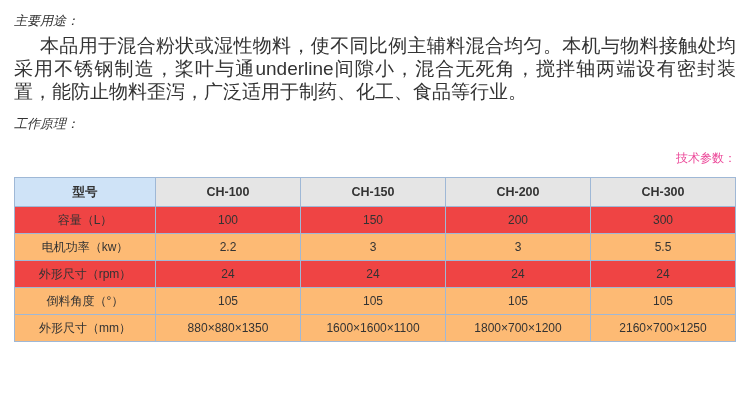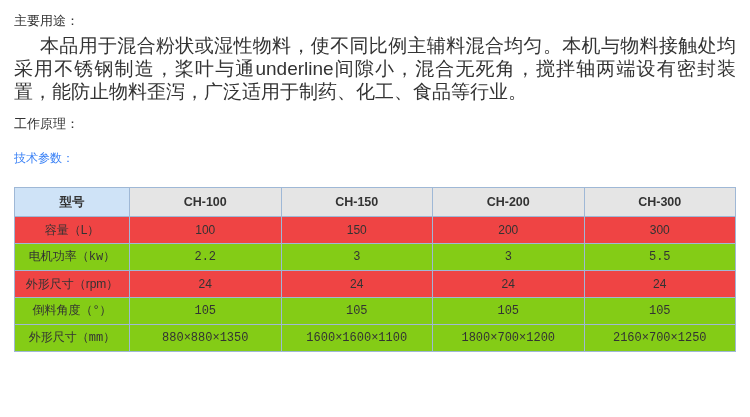--- a/index.html
+++ b/index.html
@@ -20,65 +20,66 @@
     height: 417px;
     box-sizing: border-box;
     padding: 10px 14px 0 14px;
   }
   .section-title {
     font-size: 13px;
     color: #333;
     margin: 0 0 2px 0;
     line-height: 22px;
     font-weight: normal;
+    font-style: italic;
   }
   .para {
     font-size: 19px;
     line-height: 23px;
     text-indent: 26px;
     margin: 0 0 4px 0;
     text-align: justify;
     color: #333;
   }
   .block-gap {
     height: 6px;
   }
   .specs-label {
     font-size: 12px;
-    color: #3b82f6;
-    margin: 14px 0 20px 0;
+    color: #ec4899;
+    margin: 14px 0 10px 0;
     line-height: 18px;
+    text-align: right;
   }
   table.specs {
     border-collapse: collapse;
     width: 722px;
     table-layout: fixed;
     font-size: 12px;
     color: #333;
   }
   table.specs td {
     border: 1px solid #9fb8d6;
     height: 24px;
     text-align: center;
     vertical-align: middle;
-    padding: 1px 2px;
+    padding: 1px 15px;
     line-height: 16px;
   }
   table.specs tr.header td {
     background: #e5e5e5;
     font-weight: bold;
     font-size: 12.5px;
     height: 26px;
   }
   table.specs tr.odd td {
     background: #ef4444;
   }
   table.specs tr.even td {
-    background: #84cc16;
-    font-family: Liberation Mono, monospace;
+    background: #fdba74;
   }
   table.specs td.rowhead {
     width: 110px;
     background-color: inherit;
   }
   table.specs tr.header td.rowhead {
     background: #cfe3f7;
   }
 </style>
 </head>

